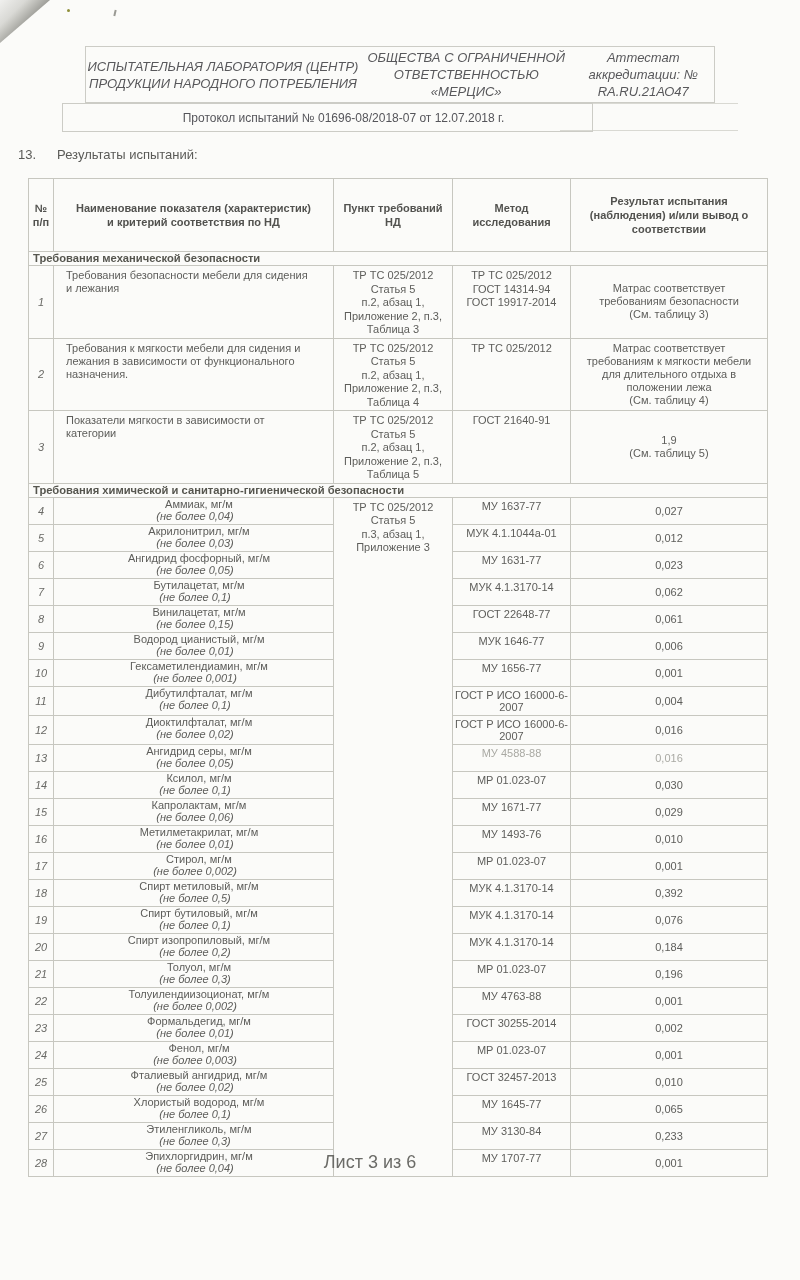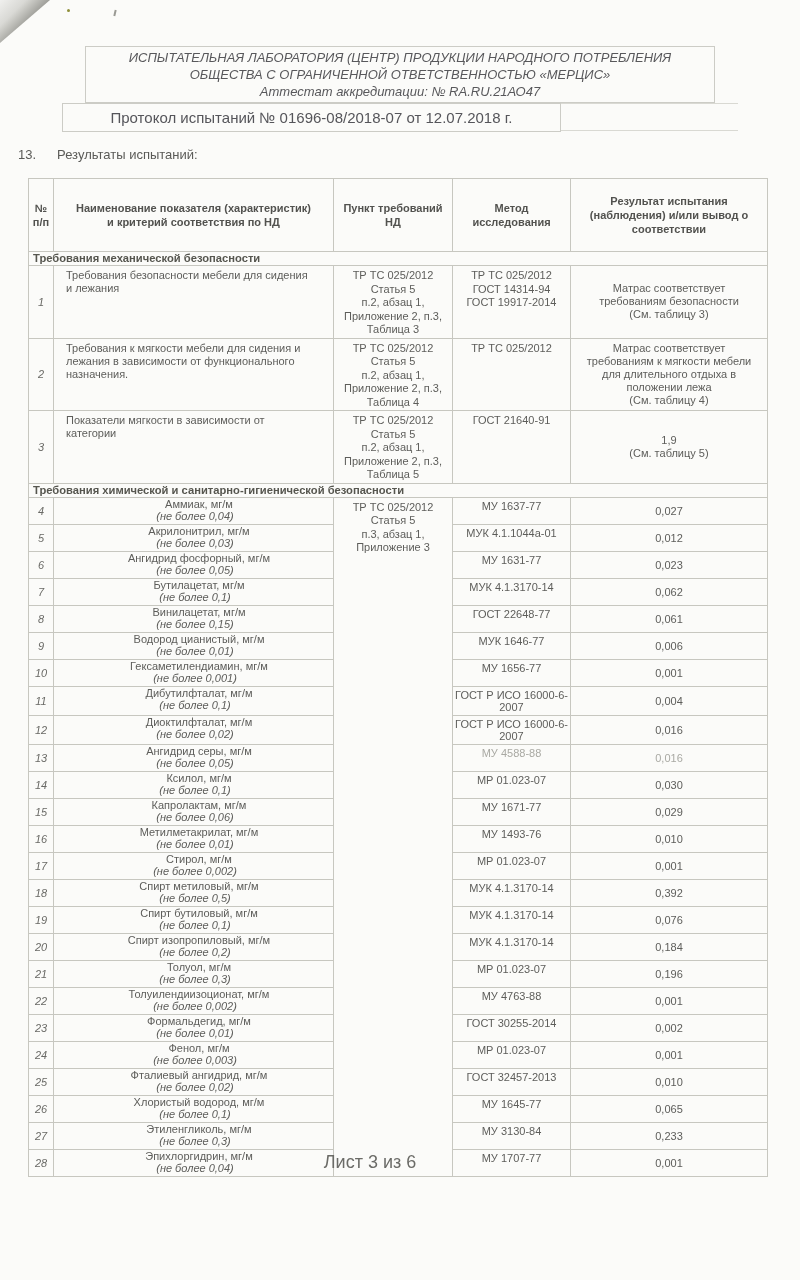--- a/index.html
+++ b/index.html
@@ -13,28 +13,28 @@
     position:absolute;left:0;top:0;width:50px;height:43px;
     background:linear-gradient(135deg,#f0f0ee 0%,#d9d9d5 28%,#90908a 60%,#45453e 86%,#2f2f29 100%);
     clip-path:polygon(0 0,100% 0,0 100%);
   }
   .artifact{position:absolute;}
   .dot{left:67px;top:9px;width:3px;height:3px;background:#8f8f3a;border-radius:50%;}
   .tick{left:114px;top:10px;width:2px;height:6px;background:#9a9a94;transform:rotate(14deg);}
   .org-box{
     position:absolute;left:85px;top:46px;width:628px;height:55px;
     border:1px solid #ccccc6;
-    display:flex;flex-direction:column;justify-content:center;align-items:center;
+    display:flex;flex-direction:row;justify-content:center;align-items:center;
     font-style:italic;font-size:13px;line-height:17px;color:#58585b;text-align:center;
   }
   .protocol-box{
     position:absolute;left:62px;top:103px;width:497px;height:27px;
     border:1px solid #ccccc6;
     display:flex;align-items:center;justify-content:center;
-    font-size:15px;color:#55555a;
+    font-size:12px;color:#55555a;padding-left:32px;
   }
   .scan-line{position:absolute;height:1px;background:#d9d9d3;}
   .sl-top{left:560px;top:103px;width:178px;}
   .sl-bot{left:560px;top:130px;width:178px;}
   .results-heading{position:absolute;left:18px;top:147px;font-size:13px;color:#5a5a57;}
   .results-heading .hnum{margin-right:21px;}
   table.results{
     position:absolute;left:28px;top:178px;width:739px;
     border-collapse:collapse;table-layout:fixed;
     font-size:11px;color:#5d5d5a;

